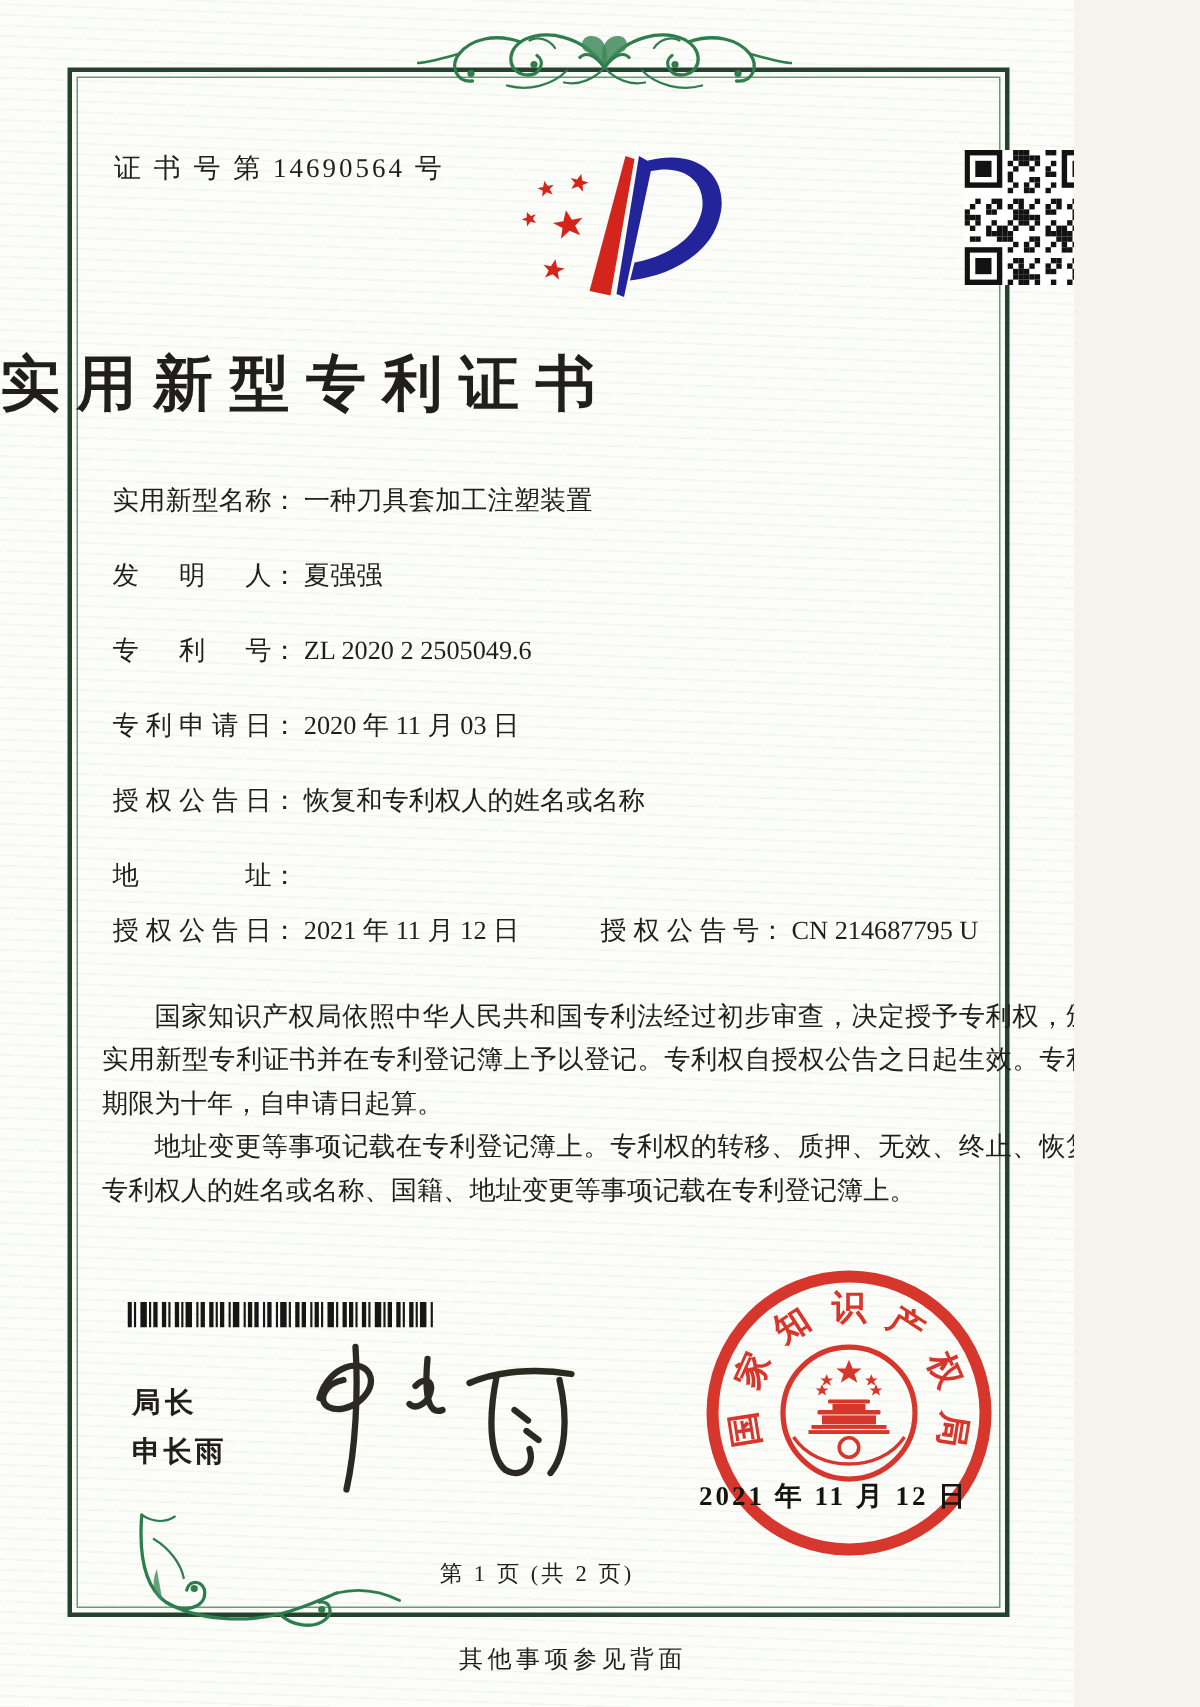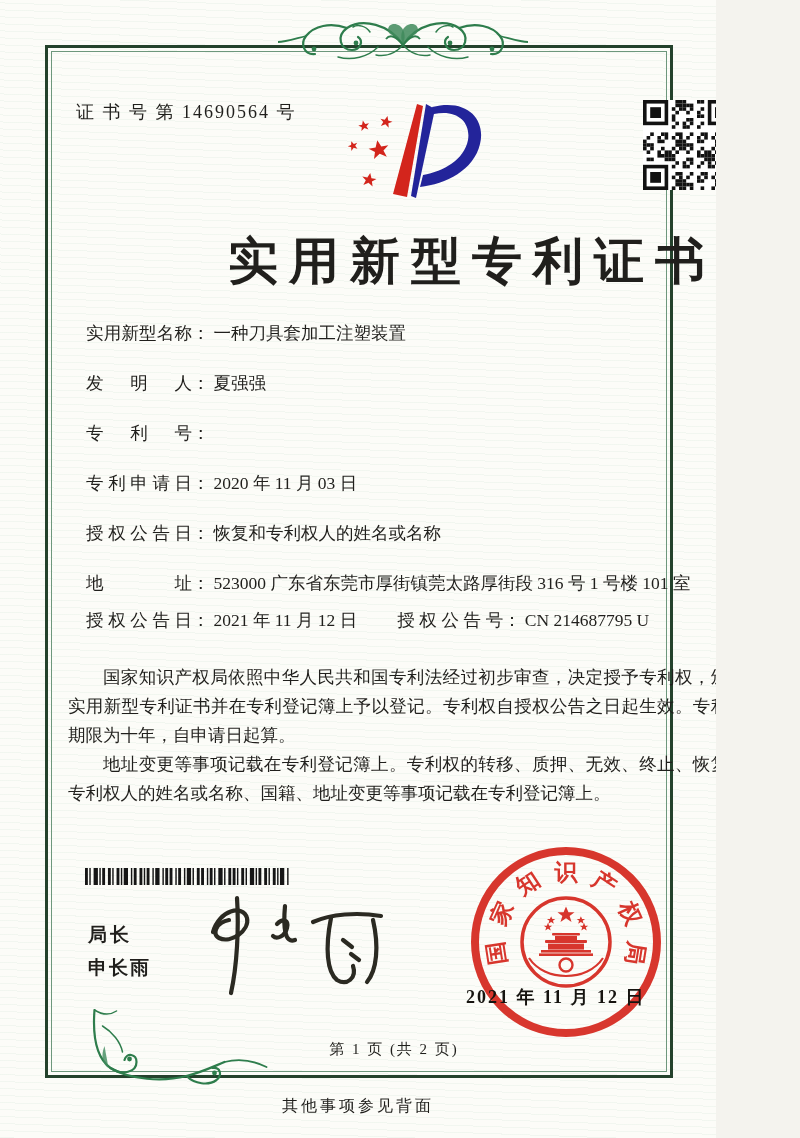--- a/index.html
+++ b/index.html
@@ -7,50 +7,50 @@
   .page{position:relative;width:716px;height:1138px;overflow:hidden;
         background-color:#fcfcf8;
         background-image:repeating-linear-gradient(2deg, rgba(150,195,168,0.10) 0 1px, rgba(0,0,0,0) 1px 7px);}
   .frame{position:absolute;left:45px;top:45px;right:43px;bottom:60px;border:3px solid #24422c;}
   .frame::after{content:"";position:absolute;inset:3px;border:1px solid #6d977c;}
   .ornament-top{position:absolute;left:278px;top:12px;width:250px;height:60px;}
   .ornament-corner{position:absolute;left:78px;top:1006px;width:195px;height:85px;}
   .cert-no{position:absolute;left:76px;top:100px;font-size:18px;letter-spacing:2px;}
   .logo{position:absolute;left:322px;top:96px;width:162px;height:114px;}
   .qr{position:absolute;left:643px;top:100px;width:90px;height:90px;background:#fff;}
-  .title{position:absolute;left:0;top:228px;width:100%;text-align:right;font-size:50px;font-weight:700;letter-spacing:11px;}
-  .fields{position:absolute;left:86px;top:320px;width:648px;font-size:17.5px;line-height:27px;}
+  .title{position:absolute;left:0;top:228px;width:100%;text-align:left;font-size:40px;font-weight:700;letter-spacing:11px;}
+  .fields{position:absolute;left:75px;top:320px;width:648px;font-size:17.5px;line-height:27px;}
   .frow{display:flex;align-items:flex-start;margin-bottom:23px;}
   .frow.addr{margin-bottom:10px;}
   .flabel{display:inline-block;width:106px;text-align:justify;text-align-last:justify;flex:none;}
   .colon{flex:none;}
   .fvalue{flex:1;margin-left:4px;}
   .grant{display:flex;margin-bottom:0;}
   .pair{display:flex;}
-  .pair2{margin-left:40px;}
+  .pair2{margin-left:54px;}
   .paras{position:absolute;left:68px;top:663px;width:678px;font-size:17.5px;line-height:29px;text-align:justify;}
   .paras p{margin:0;text-indent:2em;}
   .barcode{position:absolute;left:85px;top:868px;width:205px;height:17px;}
   .signer-title{position:absolute;left:88px;top:922px;font-size:19px;font-weight:700;font-family:"Liberation Sans","DejaVu Sans",sans-serif;letter-spacing:3px;}
   .signer-name{position:absolute;left:88px;top:955px;font-size:19px;font-weight:700;font-family:"Liberation Sans","DejaVu Sans",sans-serif;letter-spacing:2px;text-align:center;}
   .signature{position:absolute;left:185px;top:888px;width:215px;height:115px;}
   .seal{position:absolute;left:471px;top:847px;width:190px;height:190px;opacity:.93;}
   .seal-ring{position:absolute;inset:0;border:8px solid #d5281e;border-radius:50%;}
   .seal-char{position:absolute;left:50%;top:50%;font-size:23px;font-weight:700;color:#d5281e;}
   .seal-char:nth-of-type(1){transform:translate(-50%,-50%) rotate(-99deg) translateY(-70px);}
   .seal-char:nth-of-type(2){transform:translate(-50%,-50%) rotate(-66deg) translateY(-70px);}
   .seal-char:nth-of-type(3){transform:translate(-50%,-50%) rotate(-33deg) translateY(-70px);}
   .seal-char:nth-of-type(4){transform:translate(-50%,-50%) rotate(0deg)   translateY(-70px);}
   .seal-char:nth-of-type(5){transform:translate(-50%,-50%) rotate(33deg)  translateY(-70px);}
   .seal-char:nth-of-type(6){transform:translate(-50%,-50%) rotate(66deg)  translateY(-70px);}
   .seal-char:nth-of-type(7){transform:translate(-50%,-50%) rotate(99deg)  translateY(-70px);}
   .emblem{position:absolute;left:43px;top:43px;width:104px;height:104px;}
   .seal-date{position:absolute;left:466px;top:985px;width:200px;font-size:18px;font-weight:600;letter-spacing:2px;color:#161410;}
-  .page-num{position:absolute;left:0;top:1040px;width:100%;text-align:center;font-size:15px;letter-spacing:2px;margin-left:36px;}
-  .back-note{position:absolute;left:0;top:1096px;width:100%;text-align:center;font-size:16px;letter-spacing:3px;}
+  .page-num{position:absolute;left:0;top:1040px;width:100%;text-align:center;font-size:15px;letter-spacing:2px;}
+  .back-note{position:absolute;left:0;top:1096px;width:100%;text-align:center;font-size:16px;letter-spacing:3px;padding-left:24px;}
 </style>
 </head>
 <body>
 
 <div class="page">
 
   <div class="frame"></div>
 
   <svg class="ornament-top" viewBox="0 0 250 60">
     <defs>
@@ -306,35 +306,35 @@
       <span class="fvalue">一种刀具套加工注塑装置</span>
     </div>
     <div class="frow">
       <span class="flabel">发明人</span>
         <span class="colon">：</span>
       <span class="fvalue">夏强强</span>
     </div>
     <div class="frow">
       <span class="flabel">专利号</span>
         <span class="colon">：</span>
+      <span class="fvalue">ZL 2020 2 2505049.6</span>
     </div>
     <div class="frow">
       <span class="flabel">专利申请日</span>
         <span class="colon">：</span>
       <span class="fvalue">2020 年 11 月 03 日</span>
     </div>
     <div class="frow">
       <span class="flabel">授权公告日</span>
         <span class="colon">：</span>
       <span class="fvalue">恢复和专利权人的姓名或名称</span>
     </div>
     <div class="frow addr">
       <span class="flabel">地址</span>
         <span class="colon">：</span>
-      <span class="fvalue">523000 广东省东莞市厚街镇莞太路厚街段 316 号 1 号楼 101 室</span>
     </div>
     <div class="frow grant">
       <span class="pair">
         <span class="flabel">授权公告日</span>
           <span class="colon">：</span>
         <span style="margin-left:4px;">2021 年 11 月 12 日</span>
       </span>
       <span class="pair pair2">
         <span class="flabel">授权公告号</span>
           <span class="colon">：</span>

